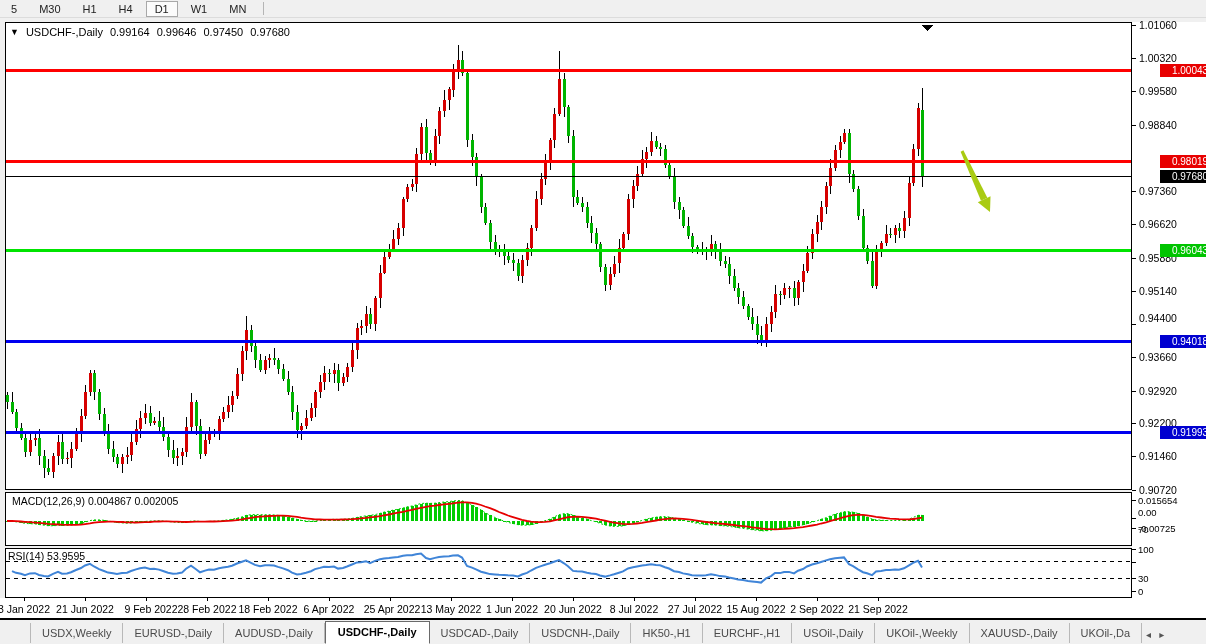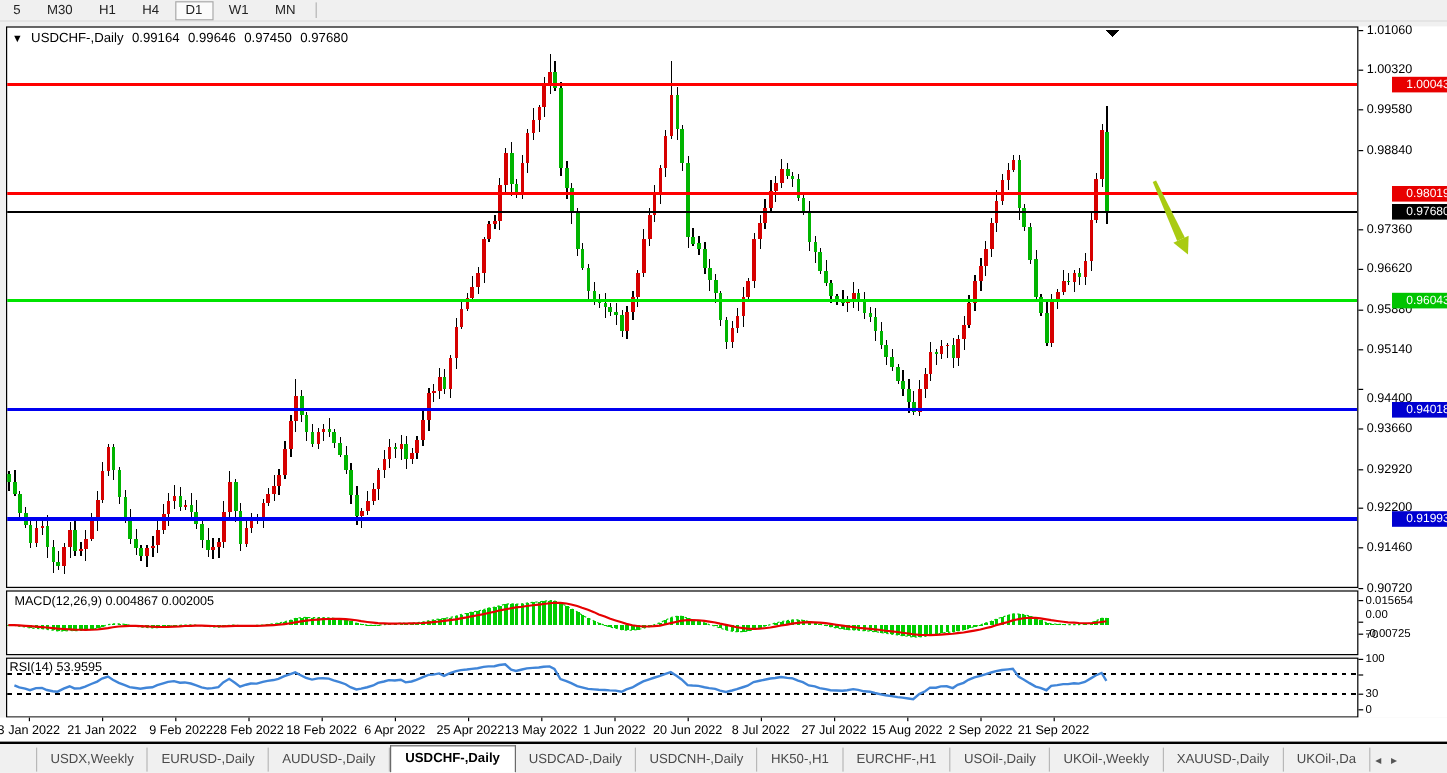--- a/index.html
+++ b/index.html
@@ -731,41 +731,41 @@
 <div class="price-tick-label" style="top:118.5px">0.98840</div>
 <div class="tick-dash" style="top:191.1px"></div>
 <div class="price-tick-label" style="top:185.1px">0.97360</div>
 <div class="tick-dash" style="top:224.3px"></div>
 <div class="price-tick-label" style="top:218.3px">0.96620</div>
 <div class="tick-dash" style="top:257.6px"></div>
 <div class="price-tick-label" style="top:251.6px">0.95880</div>
 <div class="tick-dash" style="top:290.9px"></div>
 <div class="price-tick-label" style="top:284.9px">0.95140</div>
 <div class="tick-dash" style="top:324.2px"></div>
-<div class="price-tick-label" style="top:326px">0.94400</div>
+<div class="price-tick-label" style="top:312px">0.94400</div>
 <div class="tick-dash" style="top:357.4px"></div>
 <div class="price-tick-label" style="top:351.4px">0.93660</div>
 <div class="tick-dash" style="top:390.7px"></div>
 <div class="price-tick-label" style="top:384.7px">0.92920</div>
 <div class="tick-dash" style="top:423.1px"></div>
 <div class="price-tick-label" style="top:417.1px">0.92200</div>
 <div class="tick-dash" style="top:456.4px"></div>
 <div class="price-tick-label" style="top:450.4px">0.91460</div>
 <div class="tick-dash" style="top:489.6px"></div>
 <div class="price-tick-label" style="top:483.6px">0.90720</div>
 <div class="chip" style="top:63.9px;background:#e80000">1.00043</div>
 <div class="chip" style="top:154.9px;background:#e80000">0.98019</div>
 <div class="chip" style="top:170.2px;background:#000000">0.97680</div>
 <div class="chip" style="top:243.8px;background:#00c400">0.96043</div>
 <div class="chip" style="top:334.8px;background:#0000d0">0.94018</div>
 <div class="chip" style="top:425.9px;background:#0000d0">0.91993</div>
 <div class="date-tick" style="left:24px"></div>
 <div class="date-label" style="left:24px">3 Jan 2022</div>
 <div class="date-tick" style="left:85px"></div>
-<div class="date-label" style="left:85px">21 Jan 2022</div>
+<div class="date-label" style="left:85px">21 Jun 2022</div>
 <div class="date-tick" style="left:146px"></div>
 <div class="date-label" style="left:151px">9 Feb 2022</div>
 <div class="date-tick" style="left:207px"></div>
 <div class="date-label" style="left:207px">28 Feb 2022</div>
 <div class="date-tick" style="left:268px"></div>
 <div class="date-label" style="left:268px">18 Feb 2022</div>
 <div class="date-tick" style="left:329px"></div>
 <div class="date-label" style="left:329px">6 Apr 2022</div>
 <div class="date-tick" style="left:390px"></div>
 <div class="date-label" style="left:392px">25 Apr 2022</div>

